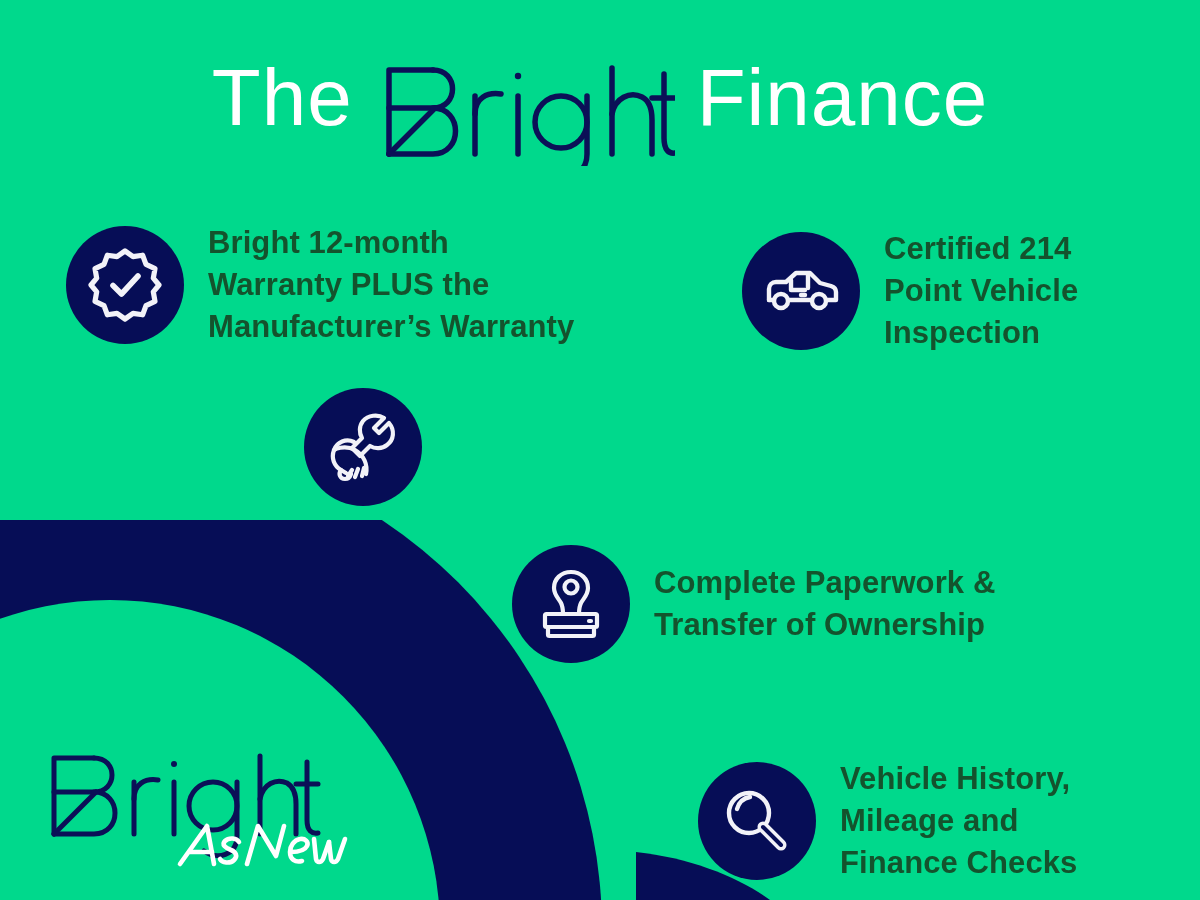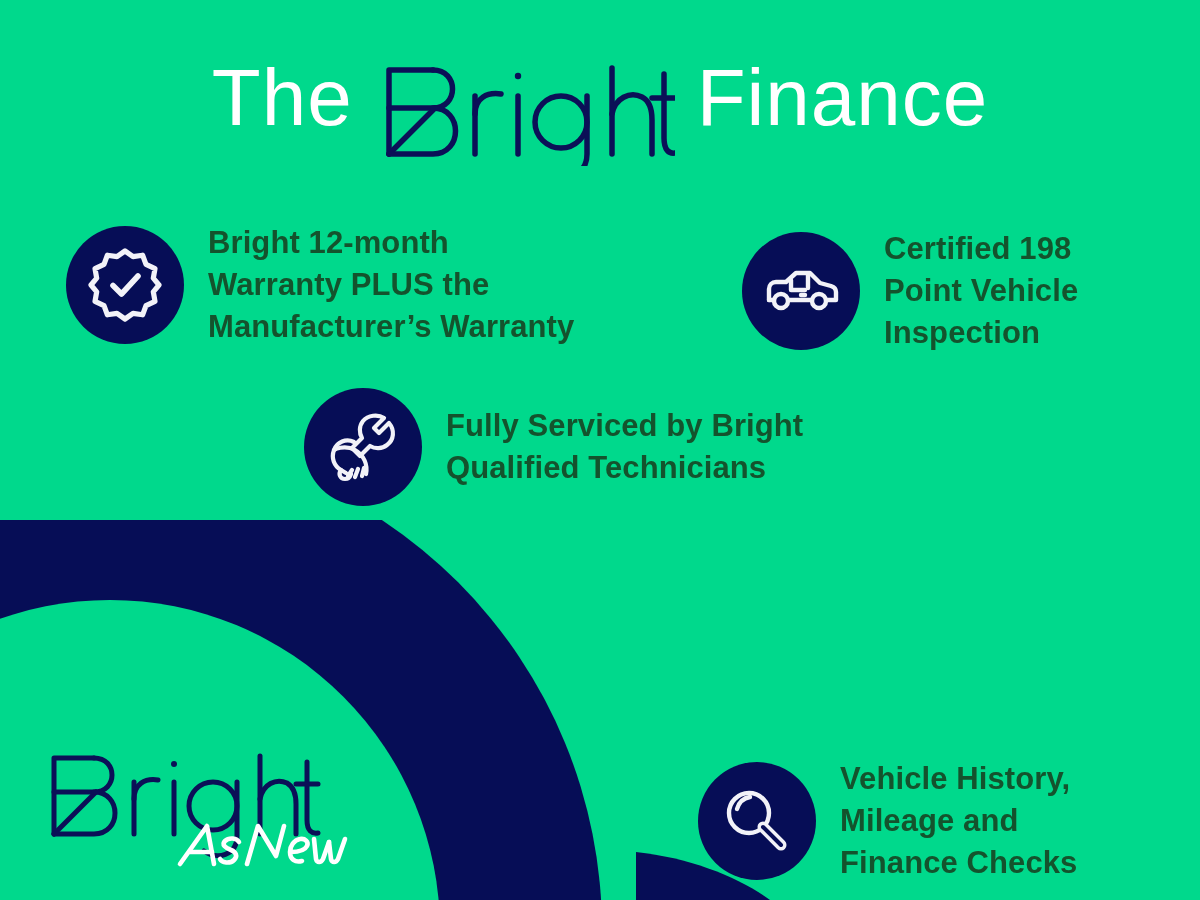--- a/index.html
+++ b/index.html
@@ -176,45 +176,60 @@
           <path d="M 52 50 L 28 50"></path>
           <path d="M 14 50 L 9 50"></path>
           <circle cx="21" cy="51" r="7"></circle>
           <circle cx="59" cy="51" r="7"></circle>
           <path d="M 31 30 L 31 40 L 45 40"></path>
           <path d="M 48 25 L 48 38"></path>
           <path d="M 41 45 L 45 45"></path>
         </g>
       </svg>
     </div>
-    <div class="promise-text">Certified 198
+    <div class="promise-text">Certified 214
 Point Vehicle
 Inspection</div>
   </div>
 
   <div class="promise-item" id="item-serviced">
     <div class="icon-badge">
       <svg width="78" height="78" viewBox="0 0 78 78" aria-hidden="true">
         <g fill="none" stroke="#F2F2F8" stroke-width="4.2" stroke-linecap="round" stroke-linejoin="round">
 
           <path d="M 60 10 L 50 20 L 55 25 L 65 15 C 71 22 70 32 63 37 C 58 41 51 41 46 38 L 36 48 L 28 40 L 38 30 C 35 25 35 18 39 13 C 44 7 54 6 60 10 Z"></path>
 
           <path d="M 30 34 C 22 30 13 34 10 42 C 7 50 10 58 17 62 L 22 65"></path>
           <path d="M 17 62 C 14 66 16 71 21 71 C 24 71 26 69 27 66"></path>
           <path d="M 24 68 L 28 62"></path>
           <path d="M 31 69 L 34 61"></path>
           <path d="M 38 68 L 40 60"></path>
           <path d="M 10 42 C 10 42 20 36 31 42 C 40 47 44 57 42 66"></path>
         </g>
       </svg>
     </div>
-    <div class="promise-text">Fully Serviced by Bright
-Qualified Technicians</div>
-  </div>
-
+  </div>
+
+  <div class="promise-item" id="item-paperwork">
+    <div class="icon-badge">
+      <svg width="76" height="76" viewBox="0 0 76 76" aria-hidden="true">
+        <g fill="none" stroke="#F2F2F8" stroke-width="4.2" stroke-linecap="round" stroke-linejoin="round">
+
+          <path d="M 38 6 C 48 6 55 13 55 22 C 55 29 50 33 48 37 C 46 41 46 45 46 48 L 30 48 C 30 45 30 41 28 37 C 26 33 21 29 21 22 C 21 13 28 6 38 6 Z"></path>
+          <circle cx="38" cy="21" r="6.5"></circle>
+
+          <rect x="12" y="48" width="52" height="13" rx="1.5"></rect>
+          <rect x="15" y="61" width="46" height="9" rx="1.5"></rect>
+          <path d="M 56 55 L 58 55"></path>
+        </g>
+      </svg>
+    </div>
+    <div class="promise-text">Complete Paperwork &amp;
+Transfer of Ownership</div>
+  </div>
 
   <div class="promise-item" id="item-checks">
     <div class="icon-badge">
       <svg width="78" height="78" viewBox="0 0 78 78" aria-hidden="true">
         <g fill="none" stroke="#F2F2F8" stroke-width="4.4" stroke-linecap="round" stroke-linejoin="round">
           <circle cx="31" cy="31" r="20"></circle>
           <path d="M 19 27 C 21 20 26 16 32 15"></path>
           <path d="M 45 45 L 63 63" stroke-width="11" stroke-linecap="round"></path>
           <path d="M 45 45 L 63 63" stroke="#060D56" stroke-width="4" stroke-linecap="round"></path>
         </g>

